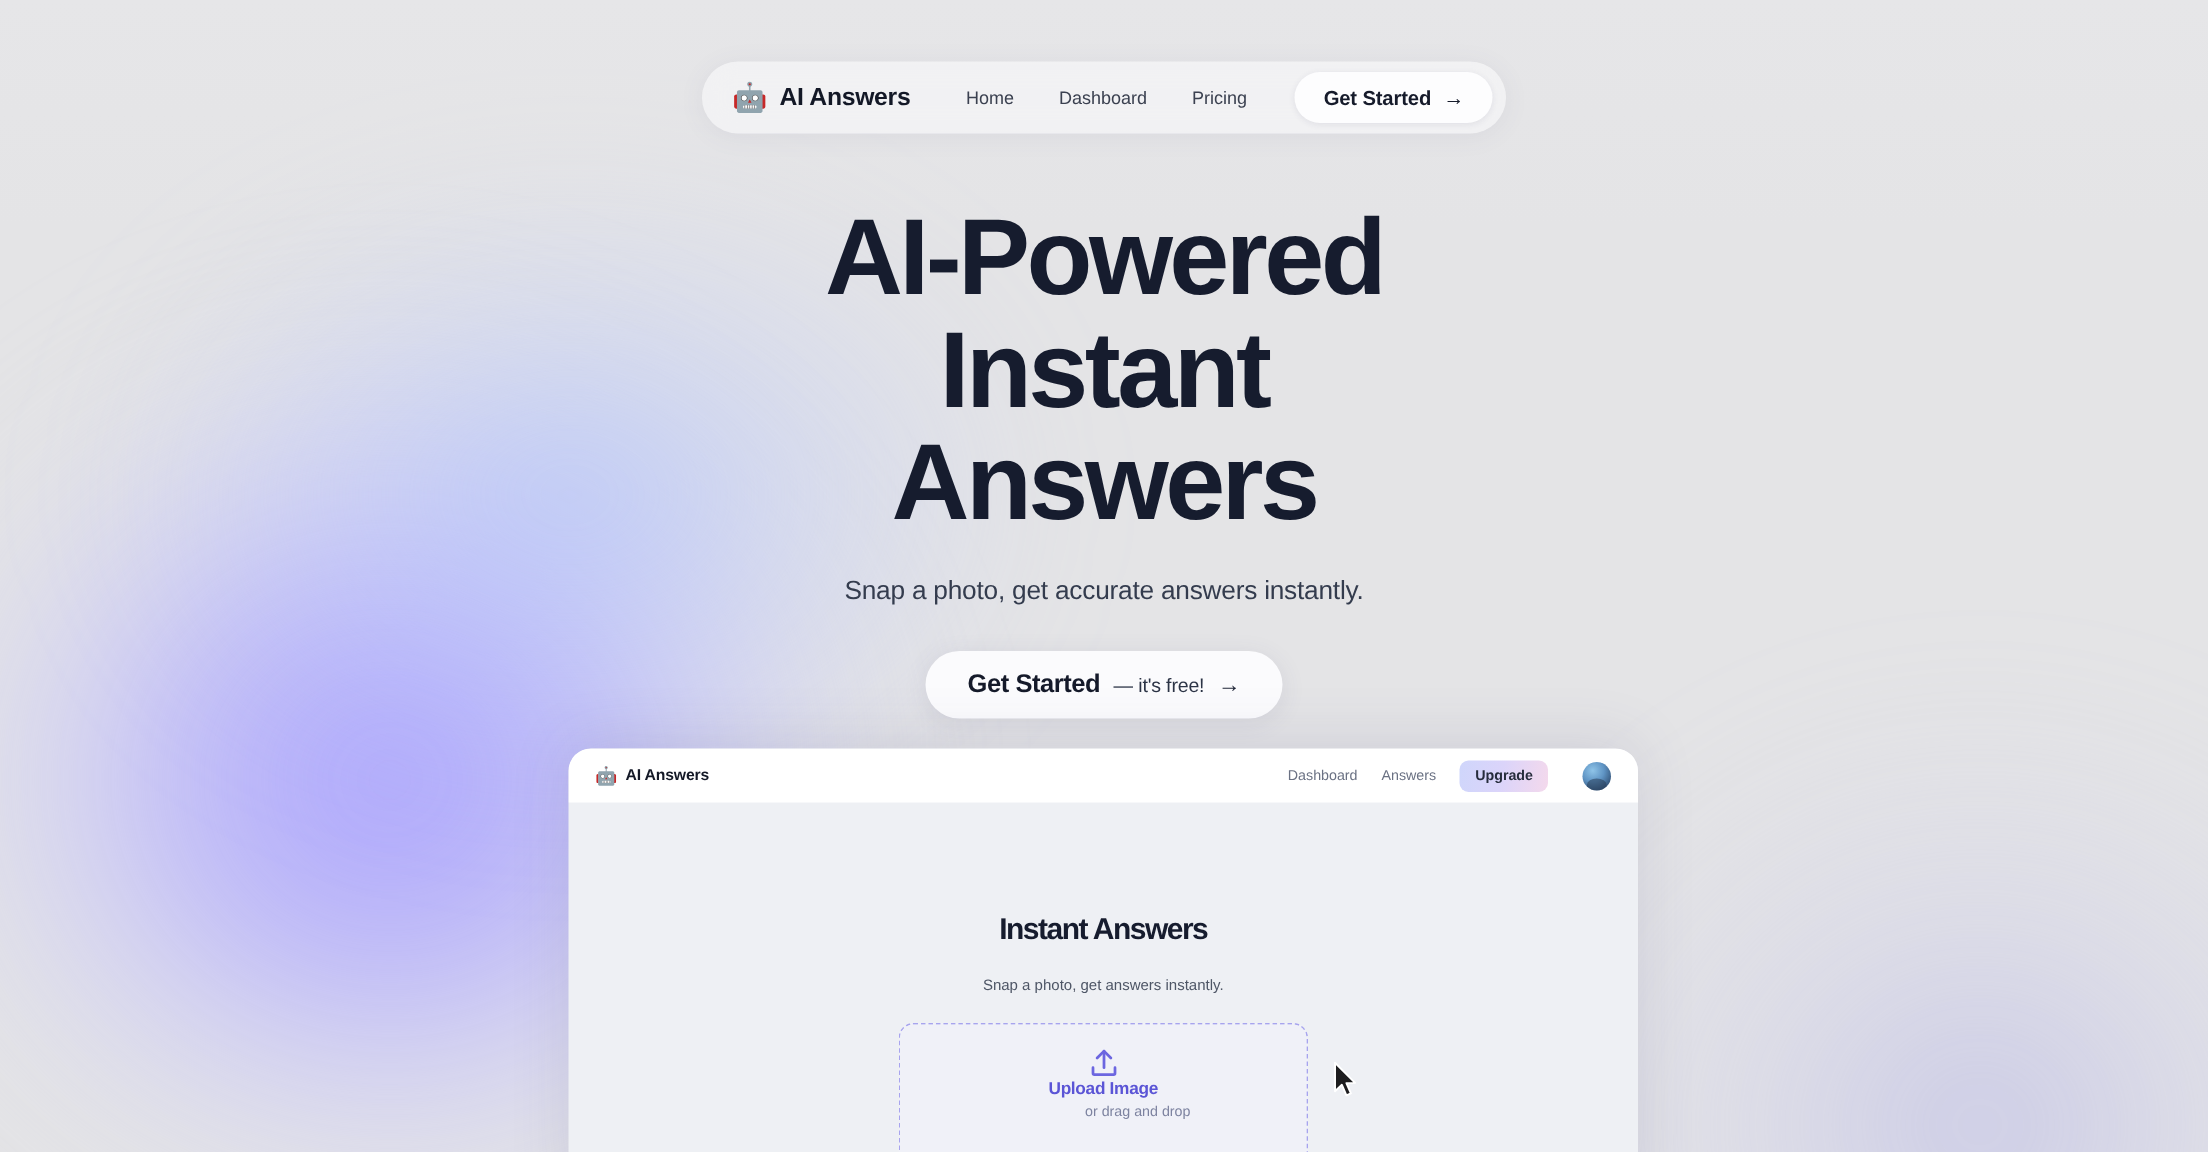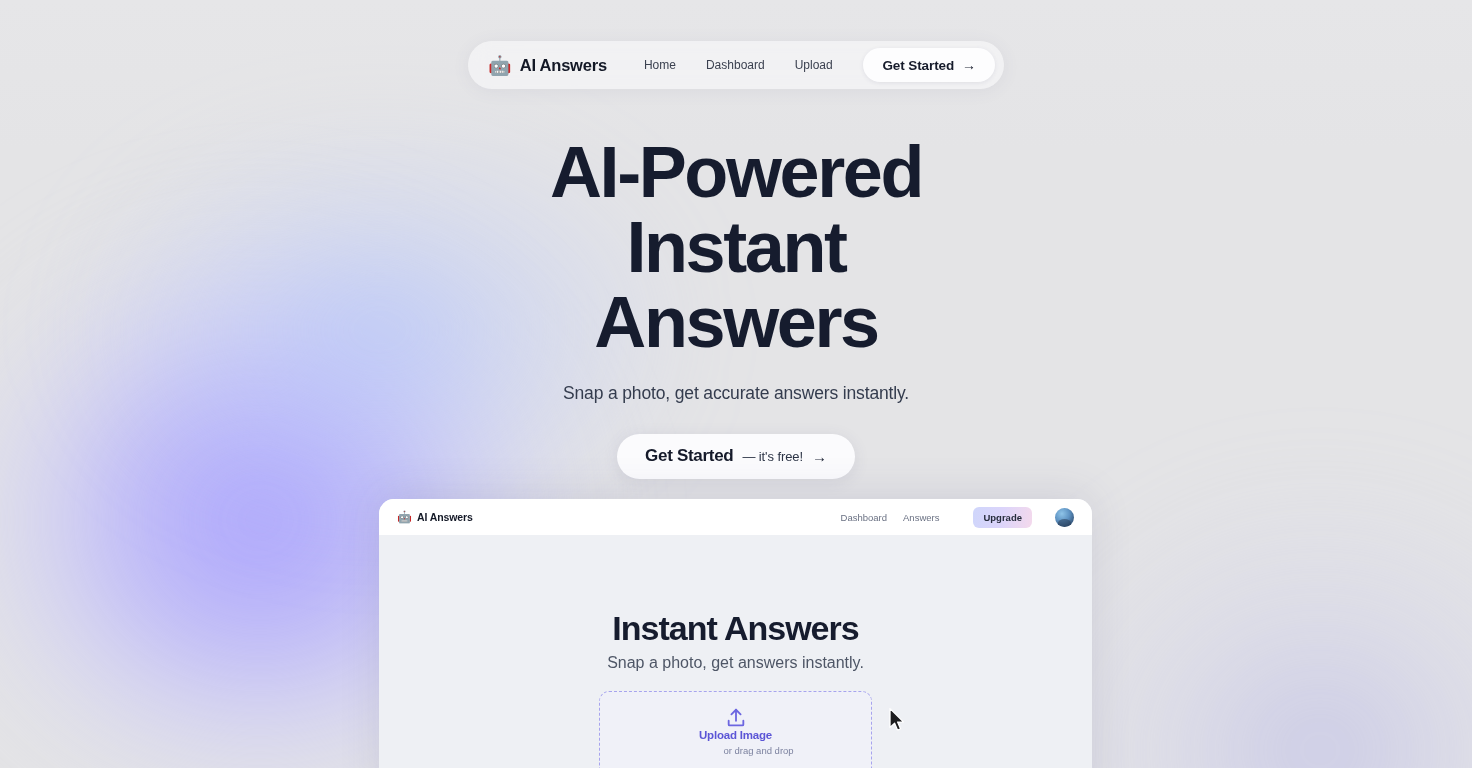--- a/index.html
+++ b/index.html
@@ -153,43 +153,43 @@
   .app-brand-name { font-size:10.5px; font-weight:bold; color:#131826; letter-spacing:-0.1px; }
   .app-nav { margin-left:auto; display:flex; align-items:center; gap:16px; }
   .app-nav-link { font-size:9.5px; color:#6a7183; cursor:pointer; }
   .app-upgrade {
     font-size:9.5px; font-weight:bold; color:#262c3c;
     background:linear-gradient(100deg,#cfd6fb 0%,#dbd4fa 48%,#f4d9ec 100%);
     border:none; border-radius:6px;
     padding:5px 10px;
     font-family:inherit;
     cursor:pointer;
-    margin-left:18px;
+    margin-left:0;
   }
   .app-avatar {
     width:19px; height:19px; border-radius:50%;
     margin-left:7px;
     background:radial-gradient(circle at 36% 30%, #8fc4e8 0%, #5f94c4 42%, #3b5f86 72%, #2b3f58 100%);
     cursor:pointer;
     overflow:hidden;
     position:relative;
   }
   .app-avatar::after {
     content:""; position:absolute;
     left:3px; bottom:0; width:13px; height:8px;
     border-radius:50% 50% 0 0;
     background:rgba(40,60,85,0.55);
   }
 
   .app-body { padding-top:74px; text-align:center; }
   .app-title {
-    font-size:34px; font-weight:bold;
+    font-size:20px; font-weight:bold;
     color:#161c2e; letter-spacing:-1px;
   }
-  .app-sub { margin-top:6px; font-size:16px; color:#4e5666; }
+  .app-sub { margin-top:20px; font-size:10px; color:#4e5666; }
 
   .dropzone {
     margin:19px auto 0;
     width:273px; height:120px;
     border:1.4px dashed #a7a4ee;
     border-radius:10px;
     background:rgba(243,243,252,0.55);
     display:flex;
     flex-direction:column;
     align-items:center;
@@ -215,21 +215,21 @@
 </div>
 
 <nav class="navbar">
   <div class="brand">
     <span class="brand-logo">🤖</span>
     <span class="brand-name">AI Answers</span>
   </div>
   <div class="nav-links">
     <span class="nav-link">Home</span>
     <span class="nav-link">Dashboard</span>
-    <span class="nav-link">Upload</span>
+    <span class="nav-link">Pricing</span>
   </div>
   <button class="nav-cta">
     <span>Get Started</span>
     <span class="arrow-glyph">→</span>
   </button>
 </nav>
 
 <section class="hero">
   <h1 class="hero-title">AI-Powered Instant Answers</h1>
   <p class="hero-sub">Snap a photo, get accurate answers instantly.</p>

